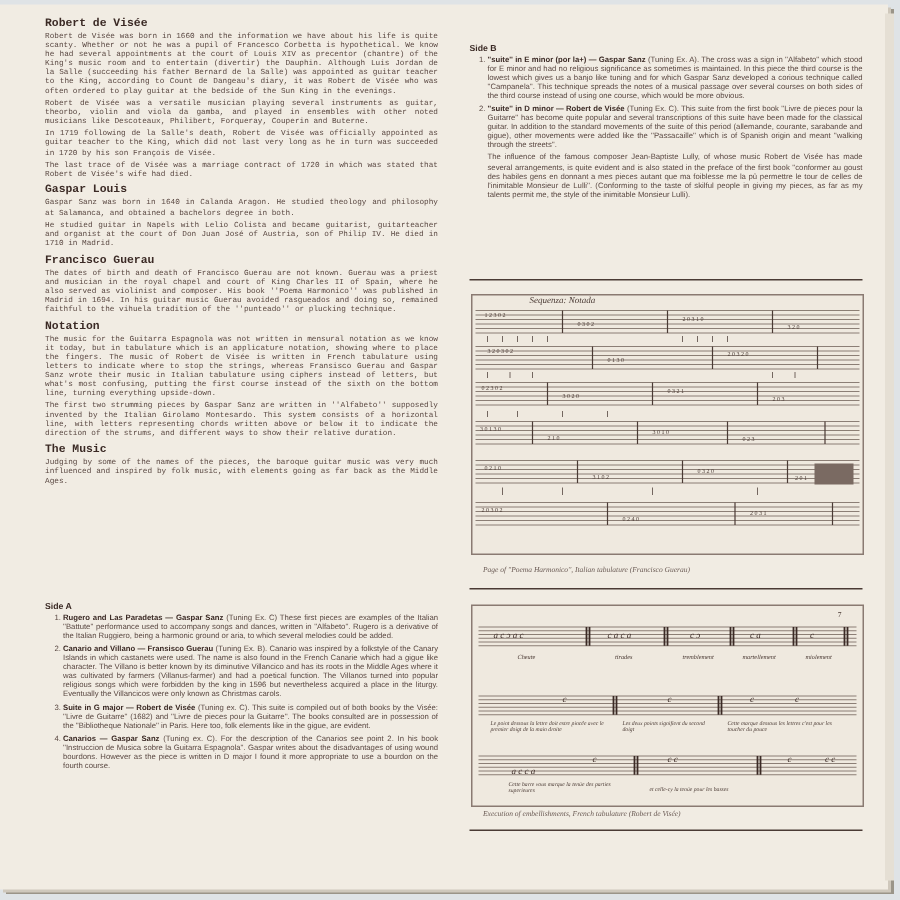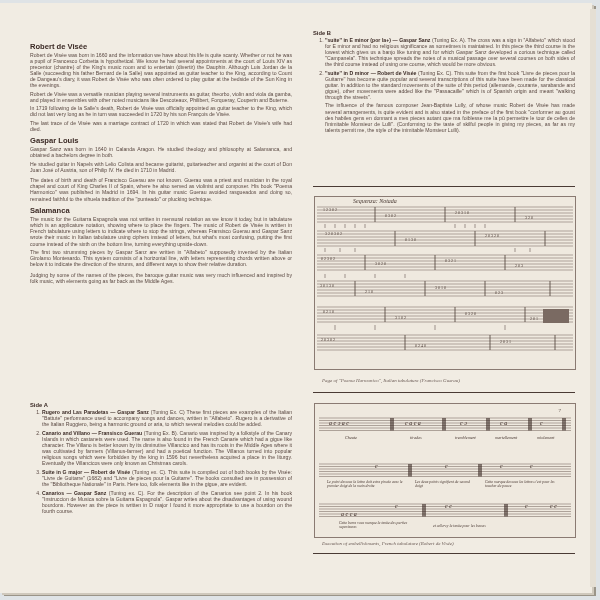--- a/index.html
+++ b/index.html
@@ -11,21 +11,21 @@
     }
     .sheet {
       position: absolute; left: 0; top: 3px; width: 592px; height: 590px;
       background: #f1ece3;
       box-shadow: 2px 2px 0 #cfc8bc, 4px 3px 0 #9a9488;
     }
     .sheet-edge-right {
       position: absolute; right: -4px; top: 6px; width: 6px; height: 578px;
       background: #e5dfd4;
     }
-    .col-left { position: absolute; left: 30px; top: 42px; width: 262px; }
+    .col-left { position: absolute; left: 30px; top: 12px; width: 262px; font-family: Liberation Mono, monospace; }
     .col-right { position: absolute; left: 313px; top: 30px; width: 262px; }
     h2 {
       margin: 0 0 1px 0; font-size: 7.6px; font-weight: bold; color: #3b2a25;
     }
     h3 {
       margin: 0 0 1px 0; font-size: 5.8px; font-weight: bold; color: #3b2a25;
     }
     p {
       margin: 0 0 2.2px 0; font-size: 5.15px; line-height: 6.1px;
       text-align: justify; color: #5a4842;
@@ -65,28 +65,30 @@
     <p>Robert de Visée was a versatile musician playing several instruments as guitar, theorbo, violin and viola da gamba, and played in ensembles with other noted musicians like Descoteaux, Philibert, Forqueray, Couperin and Buterne.</p>
     <p>In 1719 following de la Salle's death, Robert de Visée was officially appointed as guitar teacher to the King, which did not last very long as he in turn was succeeded in 1720 by his son François de Visée.</p>
     <p>The last trace of de Visée was a marriage contract of 1720 in which was stated that Robert de Visée's wife had died.</p>
   </div>
   <div class="section">
     <h2>Gaspar Louis</h2>
     <p>Gaspar Sanz was born in 1640 in Calanda Aragon. He studied theology and philosophy at Salamanca, and obtained a bachelors degree in both.</p>
     <p>He studied guitar in Napels with Lelio Colista and became guitarist, guitarteacher and organist at the court of Don Juan José of Austria, son of Philip IV. He died in 1710 in Madrid.</p>
   </div>
   <div class="section">
+    <h2>Francisco Guerau</h2>
     <p>The dates of birth and death of Francisco Guerau are not known. Guerau was a priest and musician in the royal chapel and court of King Charles II of Spain, where he also served as violinist and composer. His book ''Poema Harmonico'' was published in Madrid in 1694. In his guitar music Guerau avoided rasgueados and doing so, remained faithful to the vihuela tradition of the ''punteado'' or plucking technique.</p>
   </div>
   <div class="section">
-    <h2>Salamanca</h2>
+    <h2>Notation</h2>
     <p>The music for the Guitarra Espagnola was not written in mensural notation as we know it today, but in tabulature which is an applicature notation, showing where to place the fingers. The music of Robert de Visée is written in French tabulature using letters to indicate where to stop the strings, whereas Fransisco Guerau and Gaspar Sanz wrote their music in Italian tabulature using ciphers instead of letters, but what's most confusing, putting the first course instead of the sixth on the bottom line, turning everything upside-down.</p>
     <p>The first two strumming pieces by Gaspar Sanz are written in ''Alfabeto'' supposedly invented by the Italian Girolamo Montesardo. This system consists of a horizontal line, with letters representing chords written above or below it to indicate the direction of the strums, and different ways to show their relative duration.</p>
   </div>
   <div class="section">
+    <h2>The Music</h2>
     <p>Judging by some of the names of the pieces, the baroque guitar music was very much influenced and inspired by folk music, with elements going as far back as the Middle Ages.</p>
   </div>
 </div>
 
 <div class="side-a">
   <h3>Side A</h3>
   <ol>
     <li><b>Rugero and Las Paradetas — Gaspar Sanz</b><span> (Tuning Ex. C) These first pieces are examples of the Italian ''Battute'' performance used to accompany songs and dances, written in ''Alfabeto''. Rugero is a derivative of the Italian Ruggiero, being a harmonic ground or aria, to which several melodies could be added.</span></li>
     <li><b>Canario and Villano — Fransisco Guerau</b><span> (Tuning Ex. B). Canario was inspired by a folkstyle of the Canary Islands in which castanets were used. The name is also found in the French Canarie which had a gigue like character. The Villano is better known by its diminutive Villancico and has its roots in the Middle Ages where it was cultivated by farmers (Villanus-farmer) and had a poetical function. The Villanos turned into popular religious songs which were forbidden by the king in 1596 but nevertheless acquired a place in the liturgy. Eventually the Villancicos were only known as Christmas carols.</span></li>
     <li><b>Suite in G major — Robert de Visée</b><span> (Tuning ex. C). This suite is compiled out of both books by the Visée: ''Livre de Guitarre'' (1682) and ''Livre de pieces pour la Guitarre''. The books consulted are in possession of the ''Bibliotheque Nationale'' in Paris. Here too, folk elements like in the gigue, are evident.</span></li>

